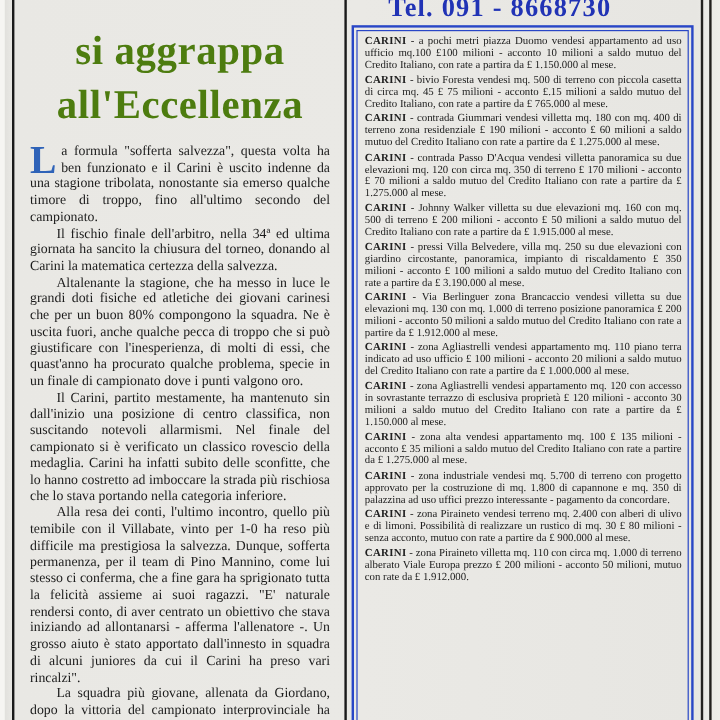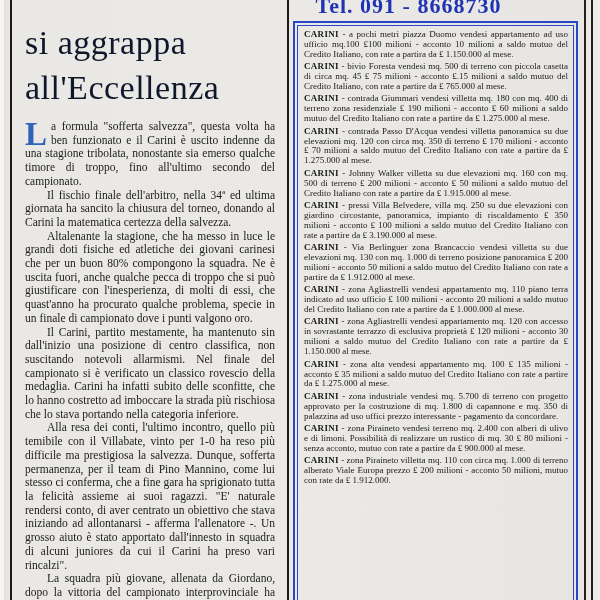--- a/index.html
+++ b/index.html
@@ -11,34 +11,34 @@
   }
   .scan-edge{position:absolute;left:0;top:0;width:4px;height:600px;background:#f6f5f2;}
 
   
   .article-frame{
     position:absolute;left:10px;top:-10px;width:279px;height:630px;
     border:2px solid #1a1a1a;box-sizing:border-box;
     padding:28px 12px 6px 13px;overflow:hidden;
   }
   .article-title{
-    margin:0 0 10px 0;text-align:left;font-weight:normal;
-    font-size:34px;line-height:45px;color:#0f172a;
+    margin:0 0 10px 0;text-align:center;font-weight:bold;
+    font-size:34px;line-height:45px;color:#4d7c0f;
     letter-spacing:0.5px;
   }
   .article-body{font-size:11.5px;line-height:13.7px;text-align:justify;}
   .article-body p{margin:0;text-indent:22px;}
   .article-body p.first{text-indent:0;}
   .dropcap{
     float:left;font-size:33px;line-height:26px;font-weight:bold;
     color:#2f63b8;margin:1px 4px 0 0;
   }
 
   
-  .ads-column{position:absolute;left:293px;top:0;width:231px;height:600px;}
+  .ads-column{position:absolute;left:293px;top:0;width:231px;height:600px;padding-left:16px;}
   .phone{
     position:absolute;left:0;top:-7px;width:100%;text-align:center;
     font-size:22px;font-weight:bold;color:#2133b5;letter-spacing:1px;
     white-space:nowrap;
   }
   .ads-box-outer{
     position:absolute;left:0;top:21px;width:285px;height:600px;
     border:2px solid #2946c6;box-sizing:border-box;padding:2px;
     overflow:hidden;
   }

